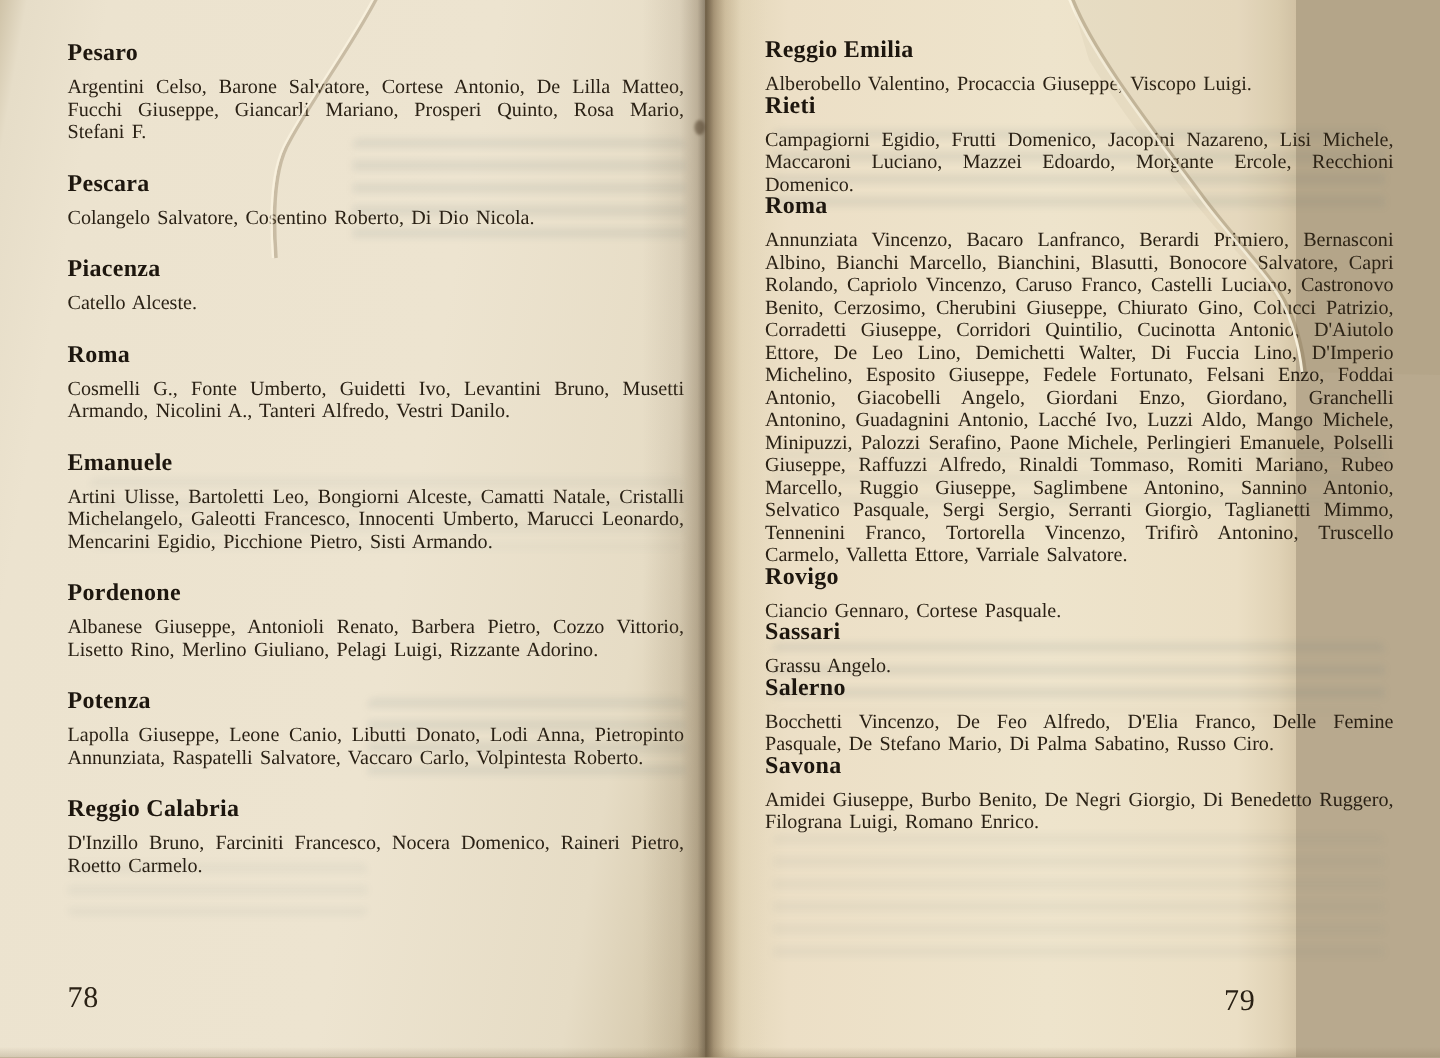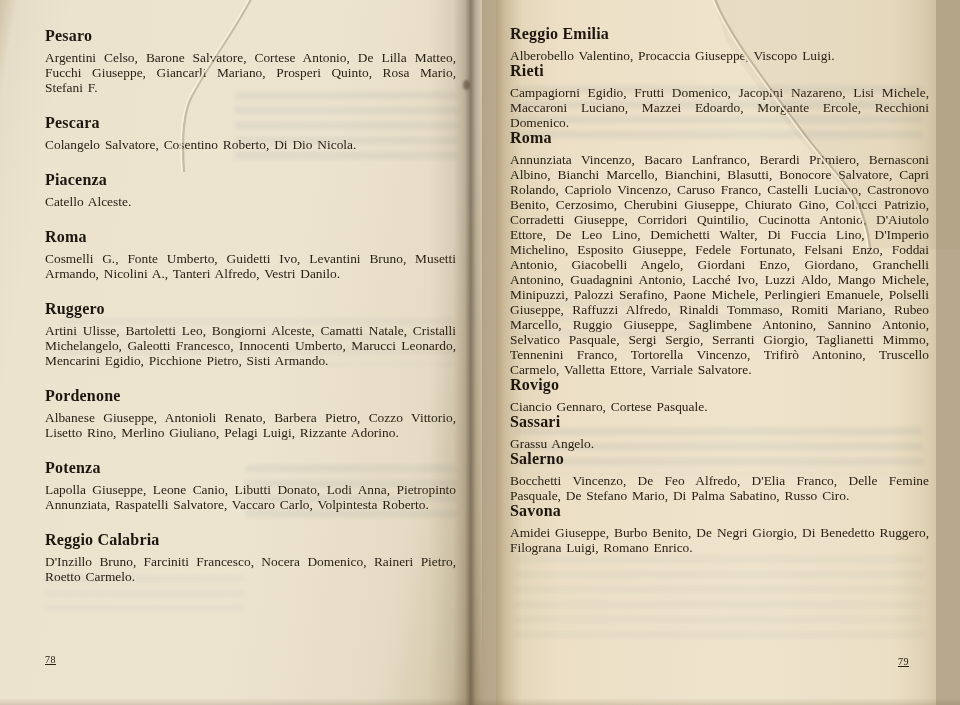--- a/index.html
+++ b/index.html
@@ -7,23 +7,22 @@
     position:relative;width:960px;height:705px;overflow:hidden;
     font-family:"Liberation Serif","DejaVu Serif",serif;
   }
   
   .page-left{
     position:absolute;left:0;top:0;width:470px;height:705px;
     background:linear-gradient(100deg,#cfc3a8 0%,#e6ddc8 3%,#ece3cf 12%,#ede4d0 55%,#e6dcc5 82%,#d4c7aa 94%,#bfae8e 100%);
     padding-left:12px;
   }
   .page-right{
-    position:absolute;left:470px;top:0;width:440px;height:705px;
+    position:absolute;left:470px;top:0;width:394px;height:705px;
     background:linear-gradient(90deg,#b3a180 0%,#cdbc9b 2%,#e4d7ba 6%,#ecdfc6 14%,#eee4cc 58%,#ebdfc5 90%,#e0d2b5 97%,#d6c7a9 100%);
-    margin-left:26px;
   }
   
   .gutter{
     position:absolute;left:428px;top:0;width:84px;height:705px;pointer-events:none;z-index:3;
     background:linear-gradient(90deg,
       rgba(90,70,45,0) 0%,
       rgba(95,75,50,0.10) 30%,
       rgba(90,70,45,0.30) 44%,
       rgba(58,44,26,0.55) 51%,
       rgba(92,72,48,0.32) 57%,
@@ -46,21 +45,21 @@
   .entry h2{
     font-size:16px;line-height:16px;margin:0 0 6px 0;font-weight:bold;color:#1d160e;
     letter-spacing:.2px;
   }
   .entry p{
     font-size:13.4px;line-height:15px;margin:0;text-align:justify;word-spacing:1.5px;
     color:#2a2115;
   }
   .page-left .entry{margin-bottom:20px;}
   .page-num{
-    position:absolute;z-index:2;font-size:10px;color:#2a2115;letter-spacing:.5px;text-decoration:underline;
+    position:absolute;z-index:2;font-size:20px;color:#2a2115;letter-spacing:.5px;
   }
   .page-num-left{left:45px;top:654px;}
   .page-num-right{right:27px;top:656px;}
   
   .crease-svg{position:absolute;left:0;top:0;z-index:5;pointer-events:none;}
   
   .ghost{
     position:absolute;z-index:1;pointer-events:none;filter:blur(2px);border-radius:5px;
     background:repeating-linear-gradient(180deg,
       rgba(100,118,122,0.10) 0px,rgba(100,118,122,0.10) 7px,
@@ -85,21 +84,21 @@
       </section>
       <section class="entry">
         <h2>Piacenza</h2>
         <p>Catello Alceste.</p>
       </section>
       <section class="entry">
         <h2>Roma</h2>
         <p>Cosmelli G., Fonte Umberto, Guidetti Ivo, Levantini Bruno, Musetti Armando, Nicolini A., Tanteri Alfredo, Vestri Danilo.</p>
       </section>
       <section class="entry">
-        <h2>Ruggero</h2>
+        <h2>Emanuele</h2>
         <p>Artini Ulisse, Bartoletti Leo, Bongiorni Alceste, Camatti Natale, Cristalli Michelangelo, Galeotti Francesco, Innocenti Umberto, Marucci Leonardo, Mencarini Egidio, Picchione Pietro, Sisti Armando.</p>
       </section>
       <section class="entry">
         <h2>Pordenone</h2>
         <p>Albanese Giuseppe, Antonioli Renato, Barbera Pietro, Cozzo Vittorio, Lisetto Rino, Merlino Giuliano, Pelagi Luigi, Rizzante Adorino.</p>
       </section>
       <section class="entry">
         <h2>Potenza</h2>
         <p>Lapolla Giuseppe, Leone Canio, Libutti Donato, Lodi Anna, Pietropinto Annunziata, Raspatelli Salvatore, Vaccaro Carlo, Volpintesta Roberto.</p>
       </section>

